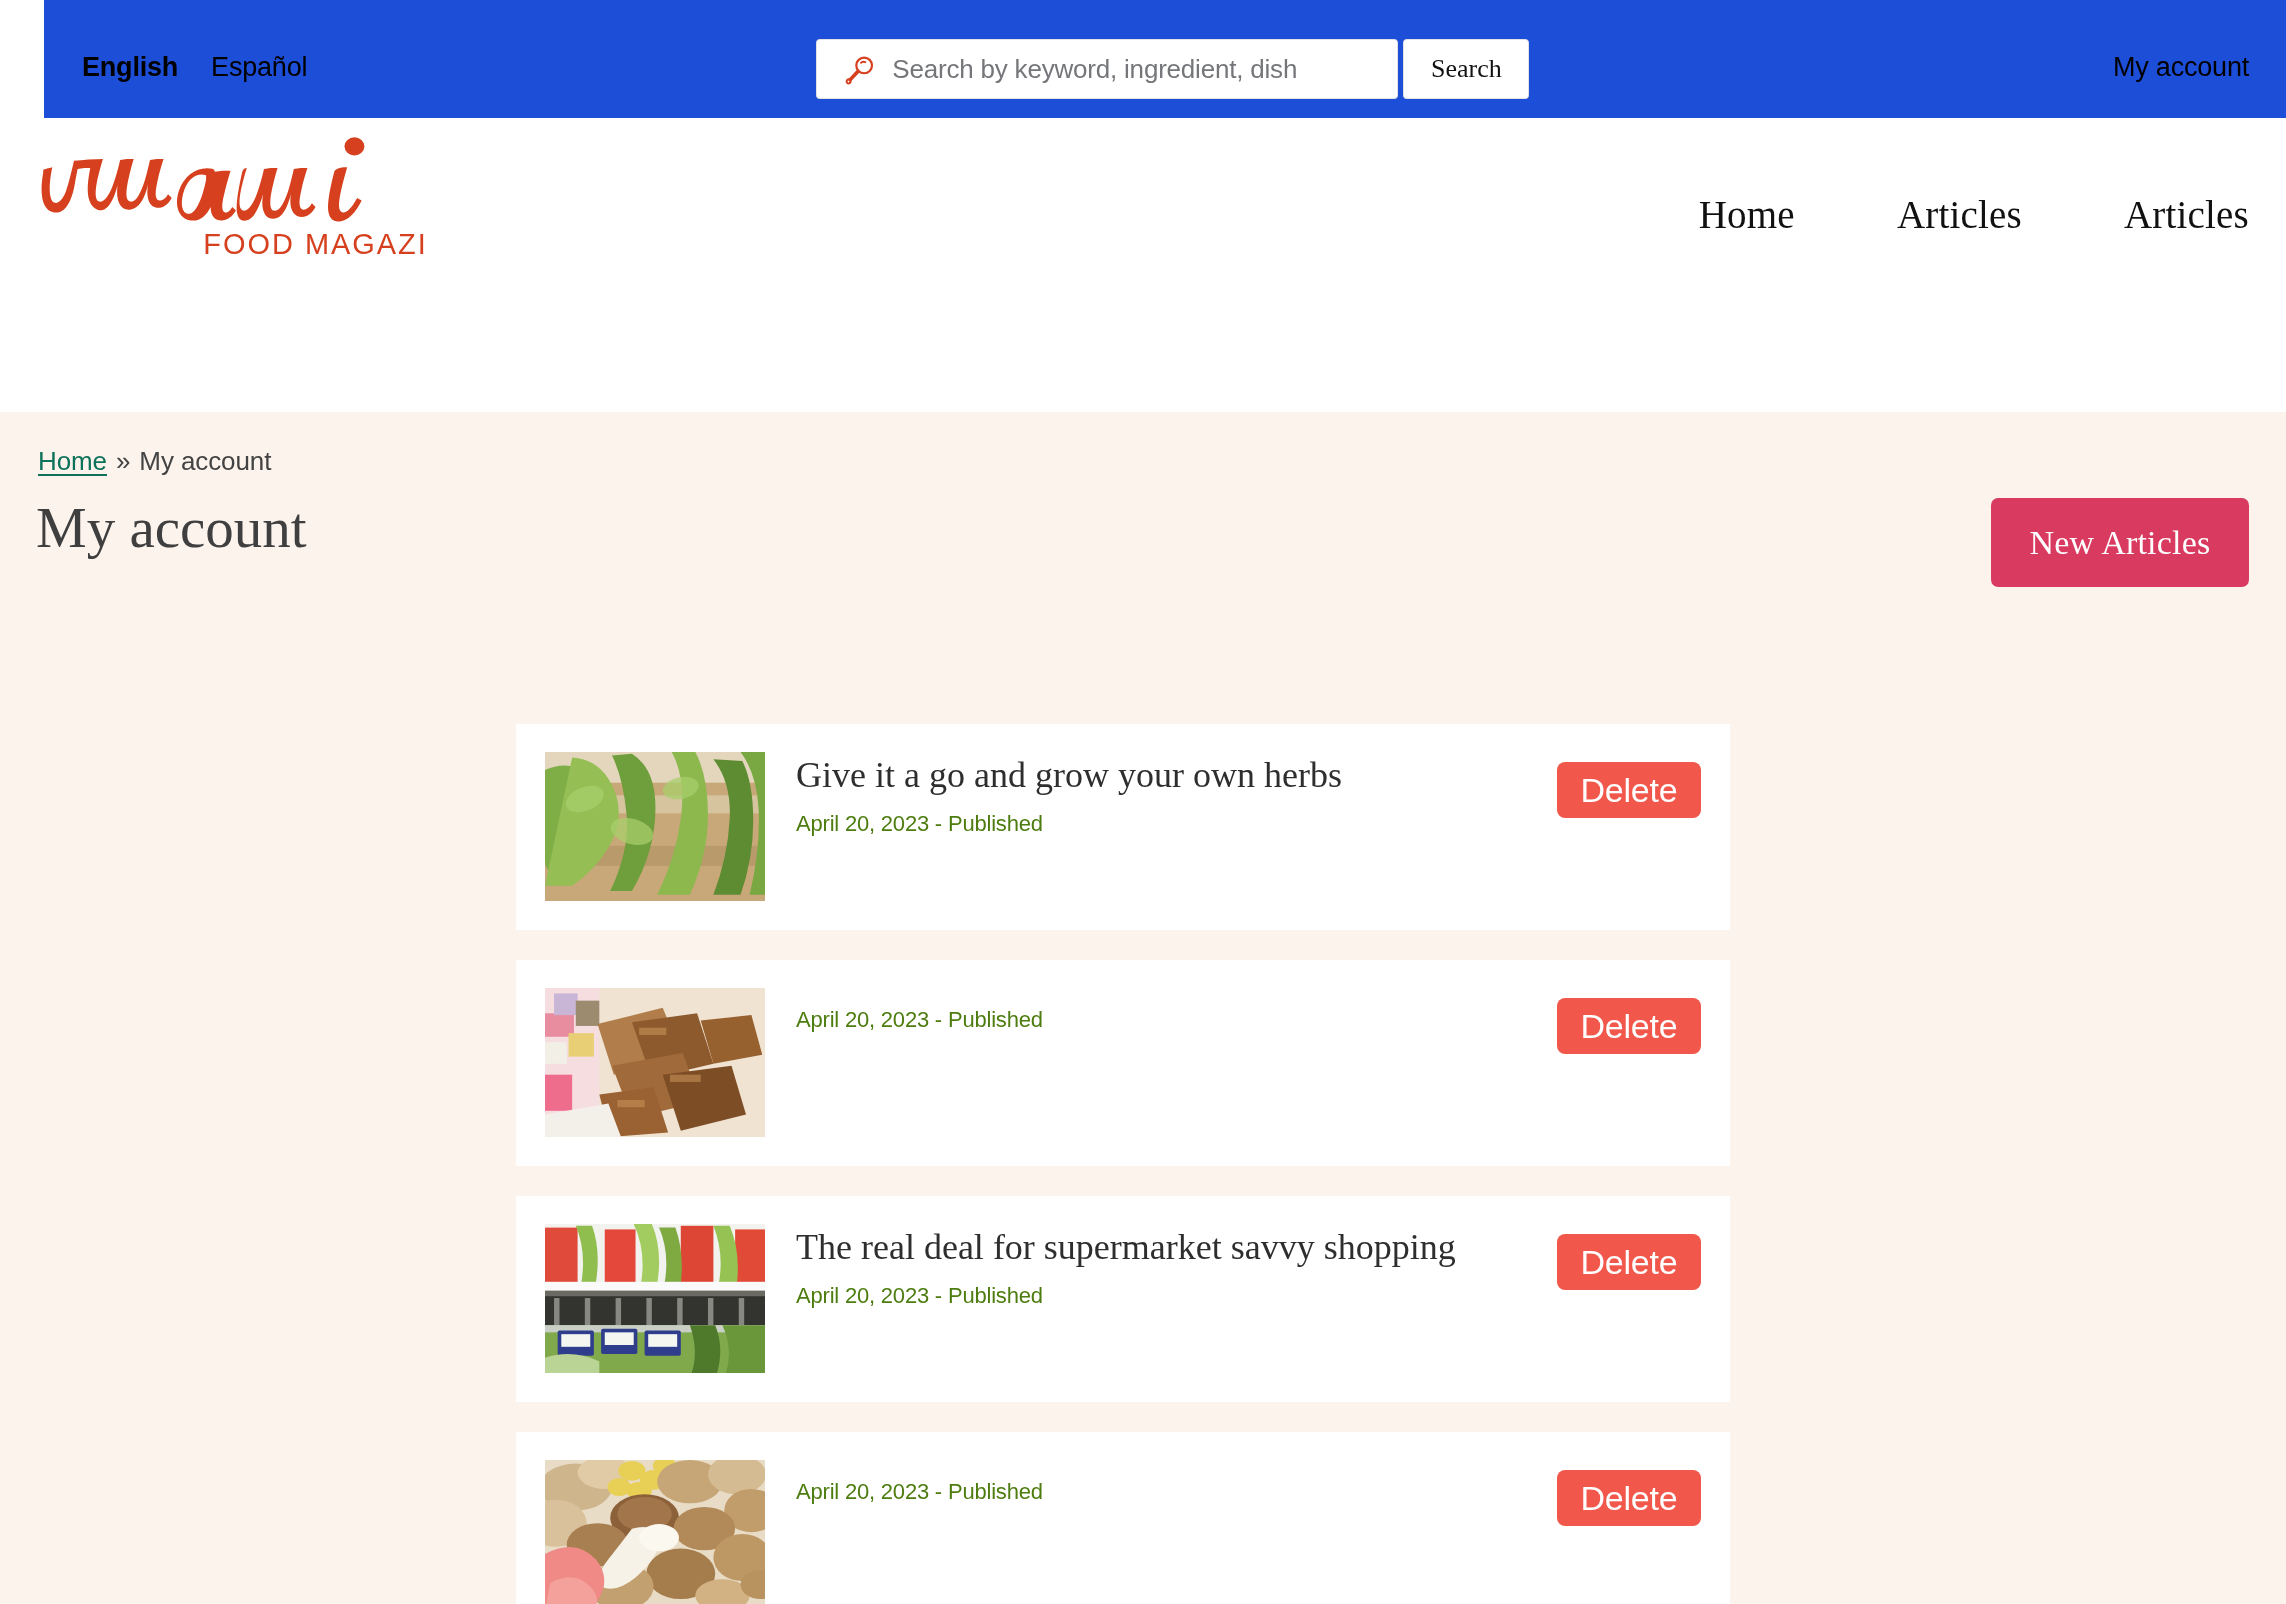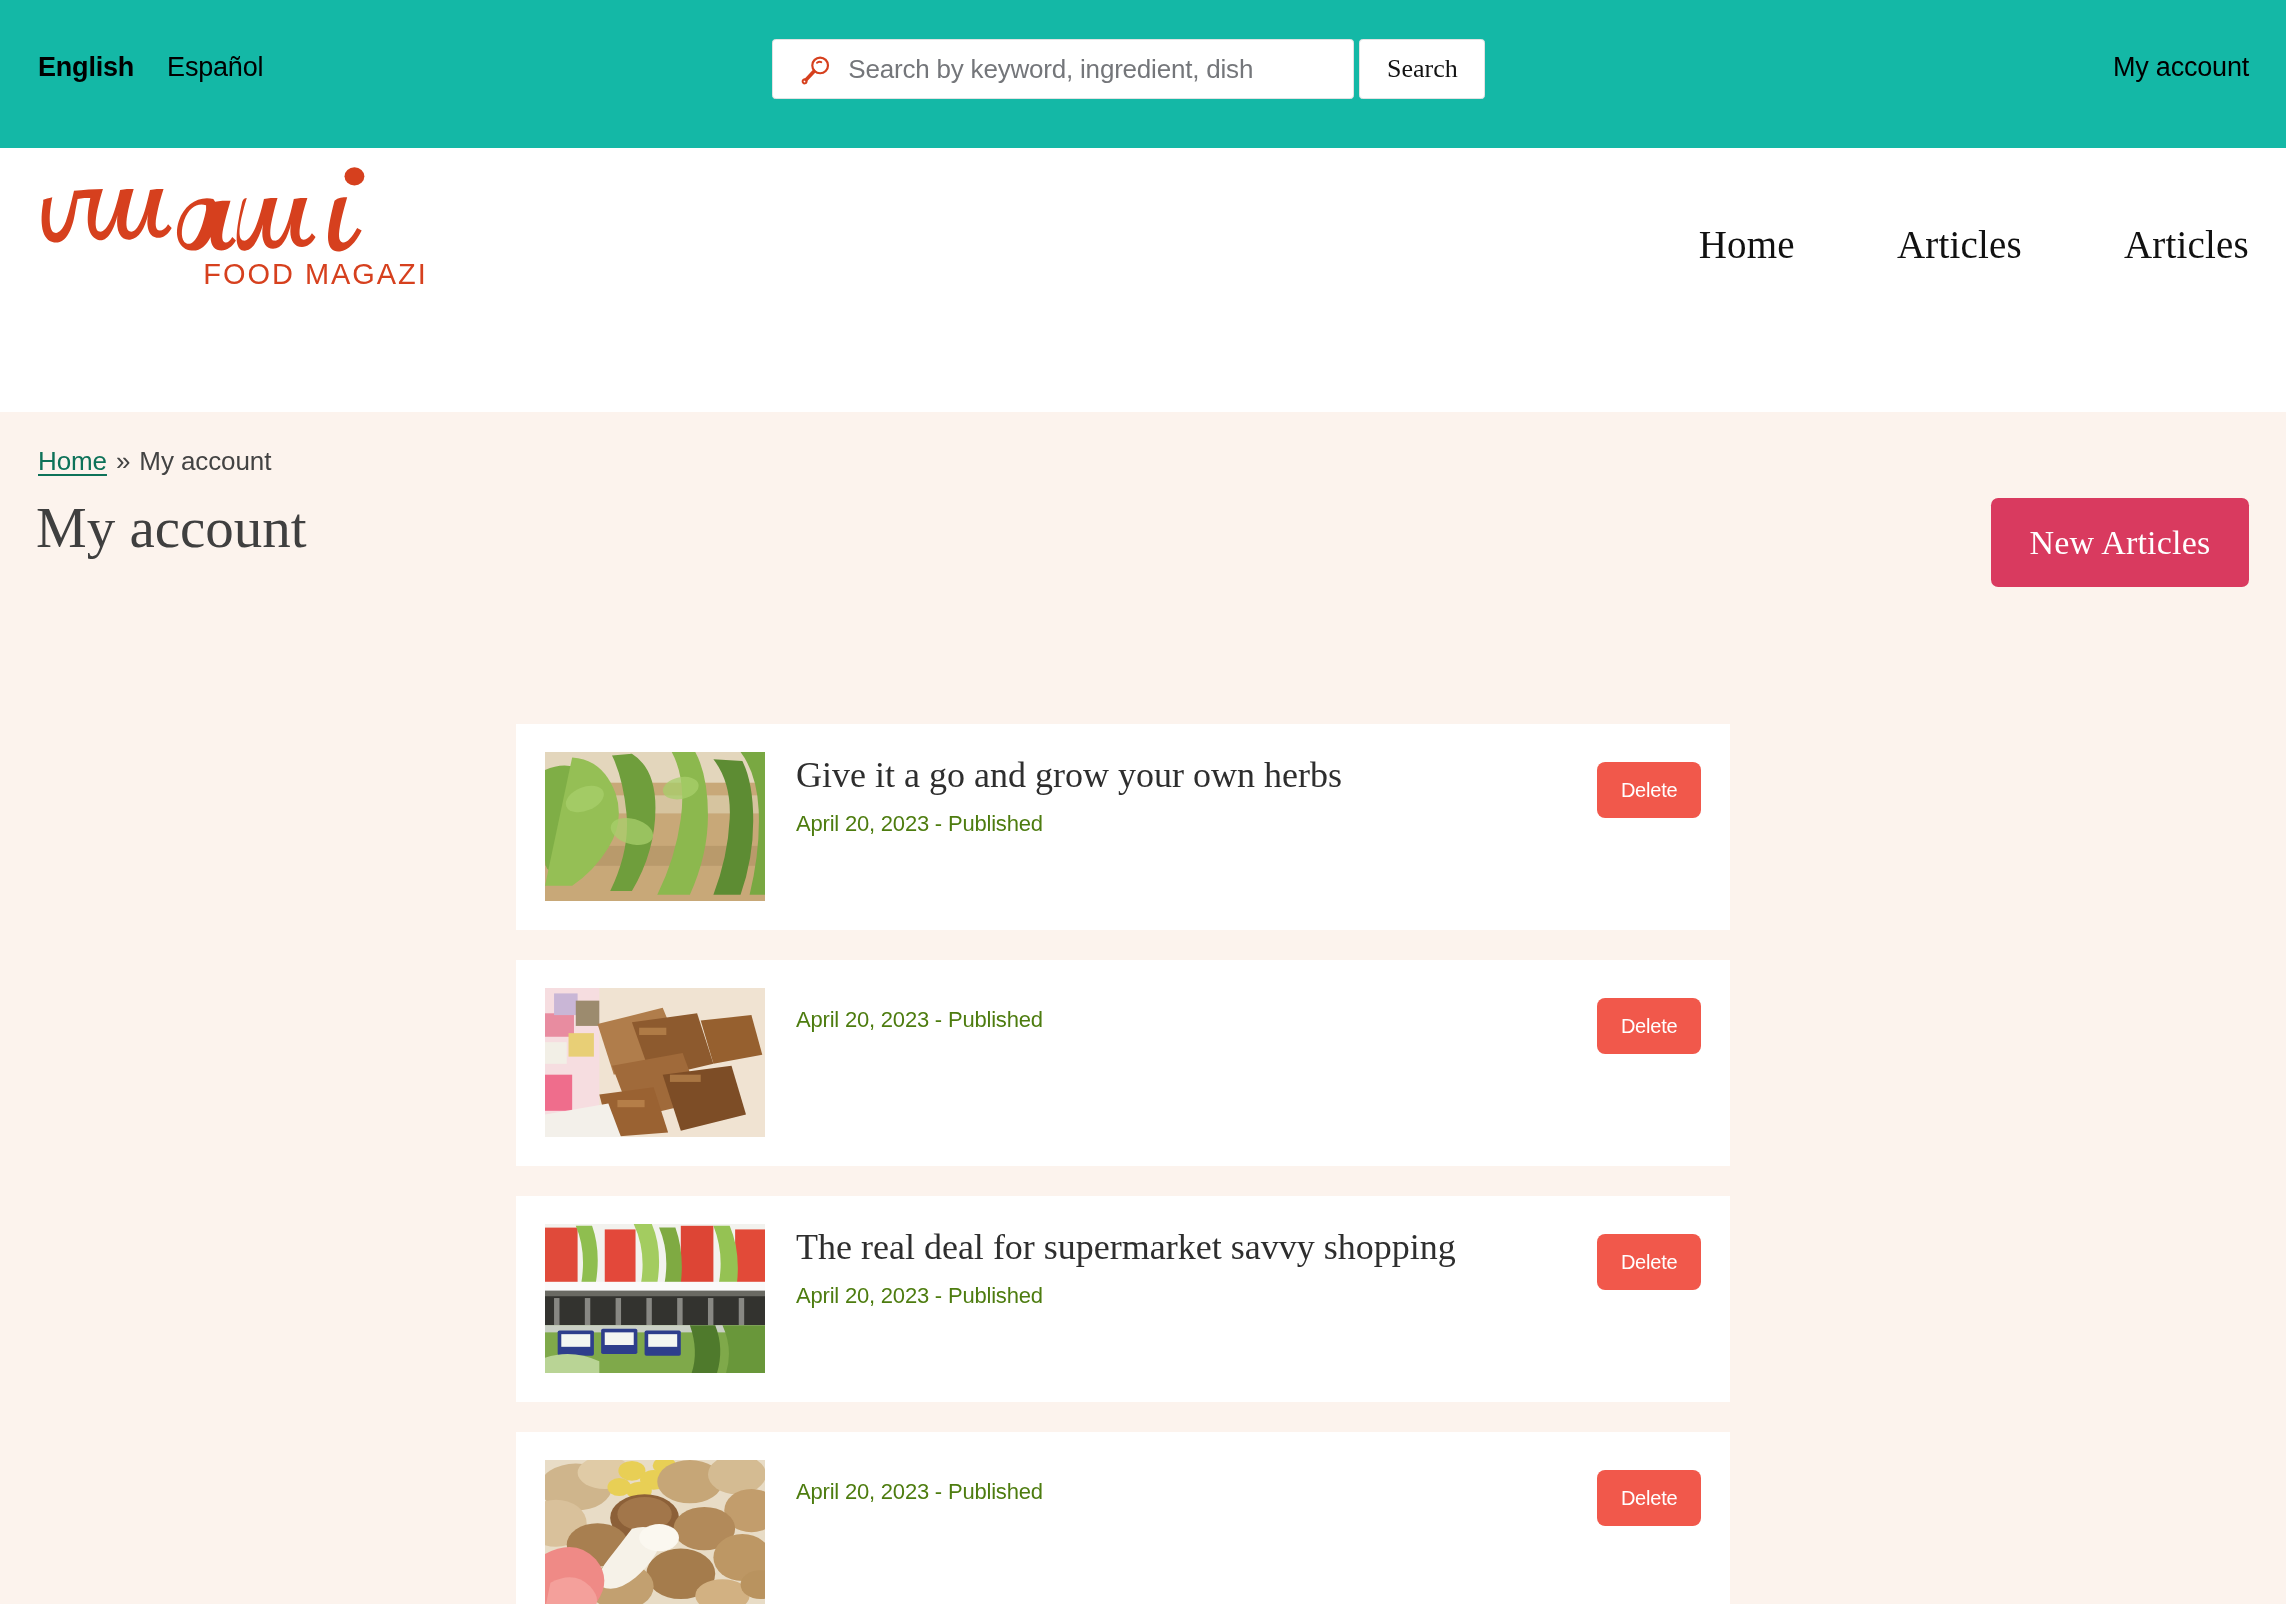--- a/index.html
+++ b/index.html
@@ -14,23 +14,24 @@
     font-family: "Liberation Sans", sans-serif;
     background: #ffffff;
     color: #1a1a1a;
     -webkit-font-smoothing: antialiased;
   }
 
   .page { width: 2287px; height: 1605px; position: relative; }
 
   
   .utility-bar {
-    height: 148px;
-    background: #14b8a6;
+    height: 118px;
+    background: #1d4ed8;
     position: relative;
+    margin-left: 44px;
   }
 
   .lang-switch {
     position: absolute;
     left: 38px;
     top: 52px;
     display: flex;
     align-items: baseline;
     gap: 33px;
   }
@@ -248,21 +249,21 @@
   .delete-btn {
     flex: 0 0 auto;
     margin: 38px 29px 0 16.3px;
     background: #f1584b;
     color: #ffffff;
     border: 0;
     border-radius: 8.1px;
     height: 56px;
     padding: 0 23.5px;
     font-family: "Liberation Sans", sans-serif;
-    font-size: 20px;
+    font-size: 34px;
     cursor: pointer;
     letter-spacing: -0.2px;
   }
 </style>
 </head>
 <body>
 
 <div class="page">
 
   <div class="utility-bar">

